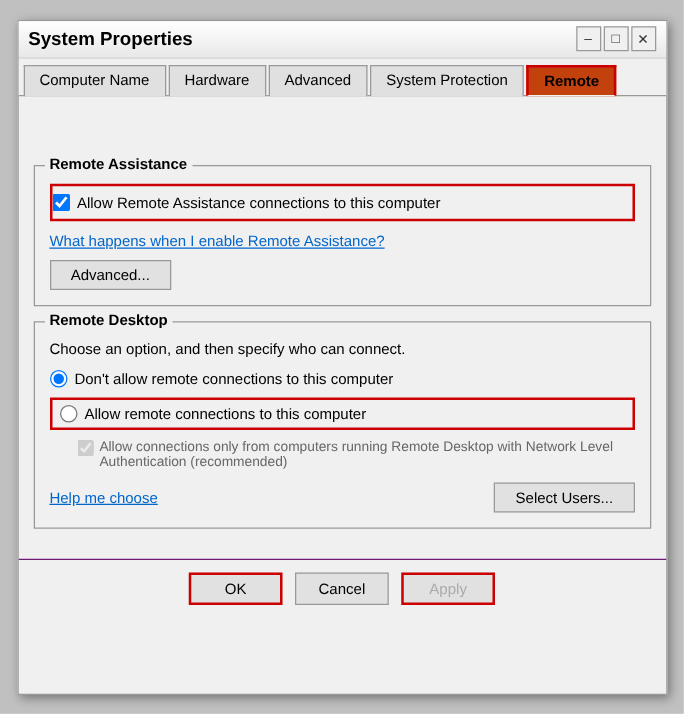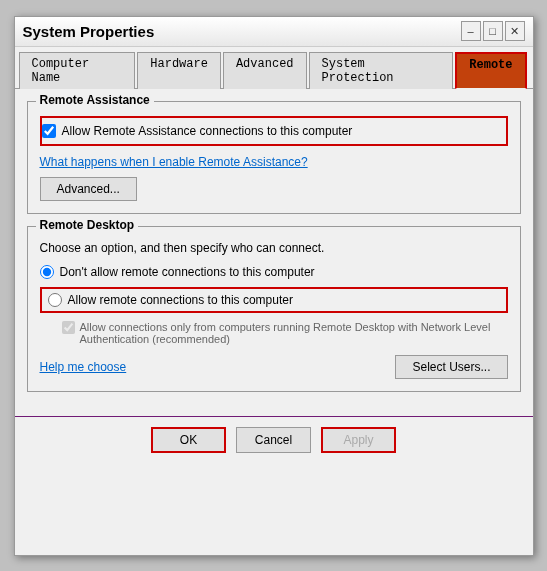--- a/index.html
+++ b/index.html
@@ -73,33 +73,33 @@
       padding: 4px 12px;
       border: 1px solid #999;
       border-bottom: none;
       background: #e0e0e0;
       cursor: pointer;
       font-size: 12px;
       margin-right: 2px;
       color: #000;
       position: relative;
       bottom: -1px;
-      font-family: Liberation Mono, monospace;
     }
 
     .tab.active {
       background: #c2410c;
       border: 2px solid #cc0000;
       border-bottom: 1px solid #f0f0f0;
       font-weight: 600;
       z-index: 1;
     }
 
     .content {
       padding: 12px;
+      margin-top: 43px;
     }
 
     .group-box {
       border: 1px solid #999;
       padding: 8px 12px 12px 12px;
       margin-bottom: 12px;
       position: relative;
     }
 
     .group-box-title {

